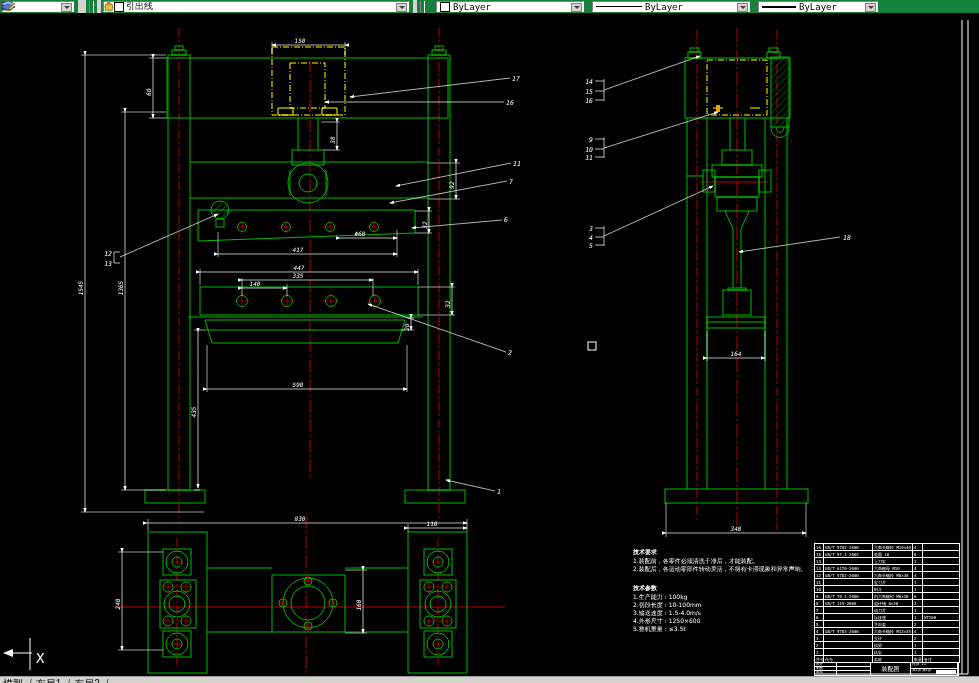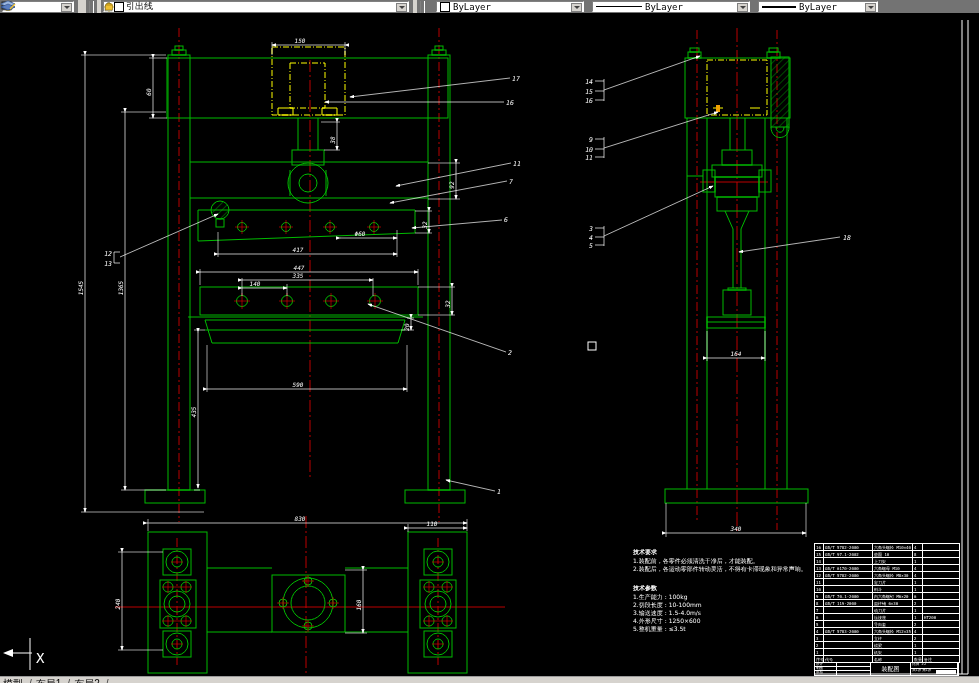--- a/index.html
+++ b/index.html
@@ -1,20 +1,20 @@
 <!DOCTYPE html>
 <html><head>
 <meta charset="utf-8">
 <style>
   html,body{margin:0;padding:0;background:#000;width:979px;height:683px;overflow:hidden;
     font-family:"Liberation Sans",sans-serif;}
   .app{position:relative;width:979px;height:683px;background:#000;}
 
   
-  .toolbar{position:absolute;top:0;left:0;width:979px;height:13px;background:#737373;
+  .toolbar{position:absolute;top:0;left:0;width:979px;height:13px;background:#15803d;
     border-bottom:1px solid #808080;display:flex;align-items:center;font-size:9px;}
   .combo{background:#fff;border:1px solid #808080;border-right-color:#fff;border-bottom-color:#fff;
     height:11px;display:flex;align-items:center;position:relative;box-sizing:border-box;
     font-family:"DejaVu Sans Mono",monospace;font-size:9px;color:#000;}
   .combo .arr{position:absolute;right:1px;top:1px;width:11px;height:9px;background:#d6d3ce;
     border:1px solid #808080;display:flex;align-items:center;justify-content:center;box-sizing:border-box;}
   .combo .arr:after{content:"";width:0;height:0;border:3px solid transparent;border-top-color:#404040;margin-top:3px;}
   .tbtn{background:#d6d3ce;border:1px solid #d6d3ce;height:13px;display:flex;align-items:center;
     justify-content:center;padding:0;margin:0;}
   .tsep{width:3px;height:12px;border-left:1px solid #808080;border-right:1px solid #fff;margin:0 3px;}

